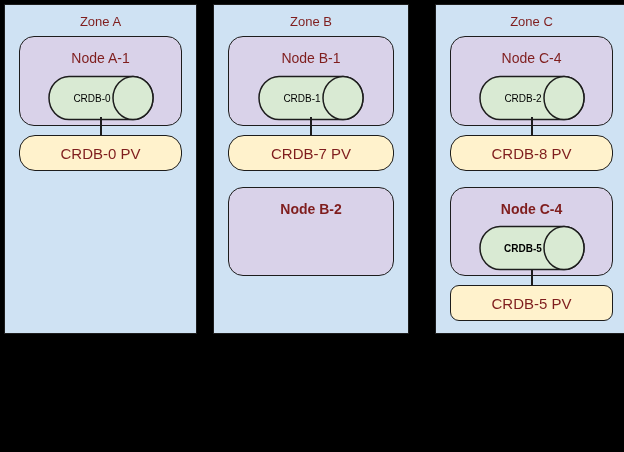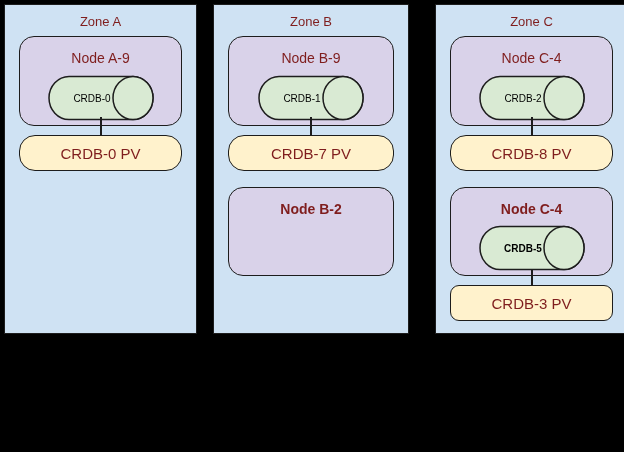--- a/index.html
+++ b/index.html
@@ -80,40 +80,40 @@
 </style>
 </head>
 <body>
 
 <div class="stage">
 
   <section class="zone zone-a">
     <div class="zone-label">Zone A</div>
 
     <div class="node node-1">
-      <div class="node-label">Node A-9</div>
+      <div class="node-label">Node A-1</div>
       <svg class="db-cyl" width="106" height="46" viewBox="0 0 106 46">
         <path d="M 21 1.5 H 85 A 20 21.5 0 0 1 85 44.5 H 21 A 20 21.5 0 0 1 21 1.5 Z" fill="#d9ead3" stroke="#1d1d1d" stroke-width="1.5"></path>
         <ellipse cx="85" cy="23" rx="20" ry="21.5" fill="#d9ead3" stroke="#1d1d1d" stroke-width="1.5"></ellipse>
         <text class="db-text" x="44" y="26.5" text-anchor="middle">CRDB-0</text>
       </svg>
     </div>
 
     <div class="connector conn-1"></div>
 
     <div class="pv pv-1">
       <span>CRDB-0 PV</span>
     </div>
   </section>
 
   <section class="zone zone-b">
     <div class="zone-label">Zone B</div>
 
     <div class="node node-1">
-      <div class="node-label">Node B-9</div>
+      <div class="node-label">Node B-1</div>
       <svg class="db-cyl" width="106" height="46" viewBox="0 0 106 46">
         <path d="M 21 1.5 H 85 A 20 21.5 0 0 1 85 44.5 H 21 A 20 21.5 0 0 1 21 1.5 Z" fill="#d9ead3" stroke="#1d1d1d" stroke-width="1.5"></path>
         <ellipse cx="85" cy="23" rx="20" ry="21.5" fill="#d9ead3" stroke="#1d1d1d" stroke-width="1.5"></ellipse>
         <text class="db-text" x="44" y="26.5" text-anchor="middle">CRDB-1</text>
       </svg>
     </div>
 
     <div class="connector conn-1"></div>
 
     <div class="pv pv-1">
@@ -148,17 +148,17 @@
       <svg class="db-cyl" width="106" height="46" viewBox="0 0 106 46">
         <path d="M 21 1.5 H 85 A 20 21.5 0 0 1 85 44.5 H 21 A 20 21.5 0 0 1 21 1.5 Z" fill="#d9ead3" stroke="#1d1d1d" stroke-width="1.5"></path>
         <ellipse cx="85" cy="23" rx="20" ry="21.5" fill="#d9ead3" stroke="#1d1d1d" stroke-width="1.5"></ellipse>
         <text class="db-text" x="44" y="26.5" text-anchor="middle">CRDB-5</text>
       </svg>
     </div>
 
     <div class="connector conn-2"></div>
 
     <div class="pv pv-2">
-      <span>CRDB-3 PV</span>
+      <span>CRDB-5 PV</span>
     </div>
   </section>
 
 </div>
 
 </body></html>

